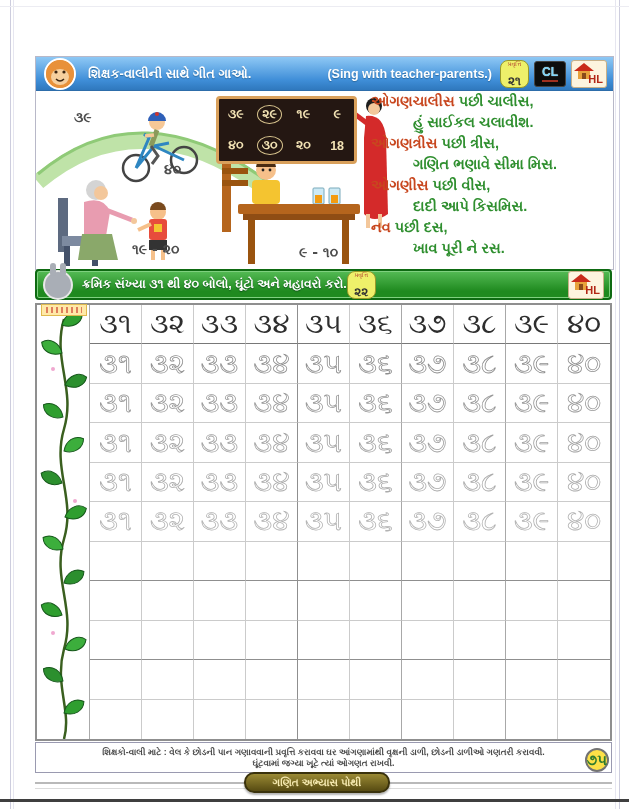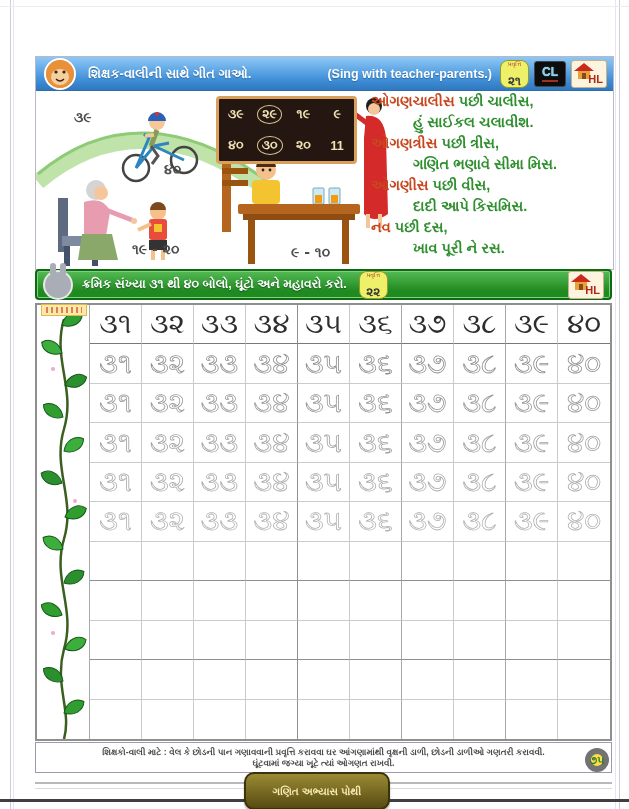--- a/index.html
+++ b/index.html
@@ -86,25 +86,25 @@
   .noR{border-right:none}.noB{border-bottom:none}
   .dkR{border-right-color:#8f8f8f}.mdR{border-right-color:#a8a8a8}
   .dkB{border-bottom-color:#787878}.mdB{border-bottom-color:#8f8f8f}
 
   
   #footer-box{position:absolute;left:35px;top:742px;width:577px;height:31px;
     border:1.5px solid #9a9ab0;box-sizing:border-box;text-align:center;padding-top:4px;}
   #footer-box .n1{font-size:8.8px;color:#4a4a4a;font-weight:bold;line-height:11px;}
   #footer-box .n2{font-size:8.8px;color:#4a4a4a;font-weight:bold;line-height:11px;}
   #page-num{position:absolute;left:585px;top:748px;width:24px;height:24px;border-radius:50%;
-    background:#fde047;border:6px solid #737373;box-sizing:border-box;display:flex;align-items:center;justify-content:center;
-    font-size:11px;font-weight:bold;color:#2f7a2f;font-family:"DejaVu Sans",sans-serif;}
+    background:#fde047;border:2px solid #737373;box-sizing:border-box;display:flex;align-items:center;justify-content:center;
+    font-size:15px;font-weight:bold;color:#2f7a2f;font-family:"DejaVu Sans",sans-serif;}
   #rule{position:absolute;left:35px;top:782px;width:577px;height:4px;
     border-top:2px solid #b9b9b9;border-bottom:1px solid #dcdcdc;}
-  #book-badge{position:absolute;left:244px;top:772px;width:146px;height:38px;
+  #book-badge{position:absolute;left:244px;top:772px;width:146px;height:21px;
     background:linear-gradient(#9a8a34,#574b12);border:2px solid #3a320c;border-radius:10px;
     box-sizing:border-box;display:flex;align-items:center;justify-content:center;
     color:#f5e9b0;font-size:10.5px;font-weight:bold;box-shadow:0 2px 2px rgba(0,0,0,.3);}
 </style>
 </head>
 <body>
 
 <div id="page">
 
   <div class="vline l1"></div>
@@ -232,45 +232,45 @@
       <div class="bcell">
           <span>૪૦</span>
         </div>
       <div class="bcell">
           <span class="circle">૩૦</span>
         </div>
       <div class="bcell">
           <span>૨૦</span>
         </div>
       <div class="bcell">
-          <span>11</span>
+          <span>18</span>
         </div>
     </div>
 
     <div class="scene-label" style="left:38px;top:52px">૩૯</div>
     <div class="scene-label" style="left:128px;top:104px">૪૦</div>
     <div class="scene-label" style="left:96px;top:184px">૧૯ - ૨૦</div>
-    <div class="scene-label" style="left:255px;top:187px">૯ - ૧૦</div>
+    <div class="scene-label" style="left:263px;top:187px">૯ - ૧૦</div>
 
     <div id="rhyme">
       <div class="l1"><span class="lead">ઓગણચાલીસ</span><span> પછી ચાલીસ,</span></div>
       <div class="l2">હું સાઈકલ ચલાવીશ.</div>
       <div class="l1"><span class="lead">ઓગણત્રીસ</span><span> પછી ત્રીસ,</span></div>
       <div class="l2">ગણિત ભણાવે સીમા મિસ.</div>
       <div class="l1"><span class="lead">ઓગણીસ</span><span> પછી વીસ,</span></div>
       <div class="l2">દાદી આપે કિસમિસ.</div>
       <div class="l1"><span class="lead">નવ</span><span> પછી દસ,</span></div>
       <div class="l2">ખાવ પૂરી ને રસ.</div>
     </div>
   </div>
 
   <div id="green-bar">
     <div class="bunny"></div>
     <span class="gu">ક્રમિક સંખ્યા ૩૧ થી ૪૦ બોલો, ઘૂંટો અને મહાવરો કરો.</span>
-    <div class="track-badge" style="margin-left:12px">
+    <div class="track-badge" style="margin-left:0">
       <span class="tiny">પ્રવૃત્તિ</span>
       <span class="num">૨૨</span>
     </div>
     <div class="hl-badge" style="margin-left:auto;margin-right:6px">
       <svg width="22" height="20" viewBox="0 0 22 20">
         <path d="M1,10 L11,2 L21,10 Z" fill="#c92a1a"></path>
         <rect x="5" y="10" width="12" height="8" fill="#e8a23c"></rect>
         <rect x="9" y="12" width="4" height="6" fill="#8a4a1a"></rect>
       </svg>
       <span class="hl">HL</span>

